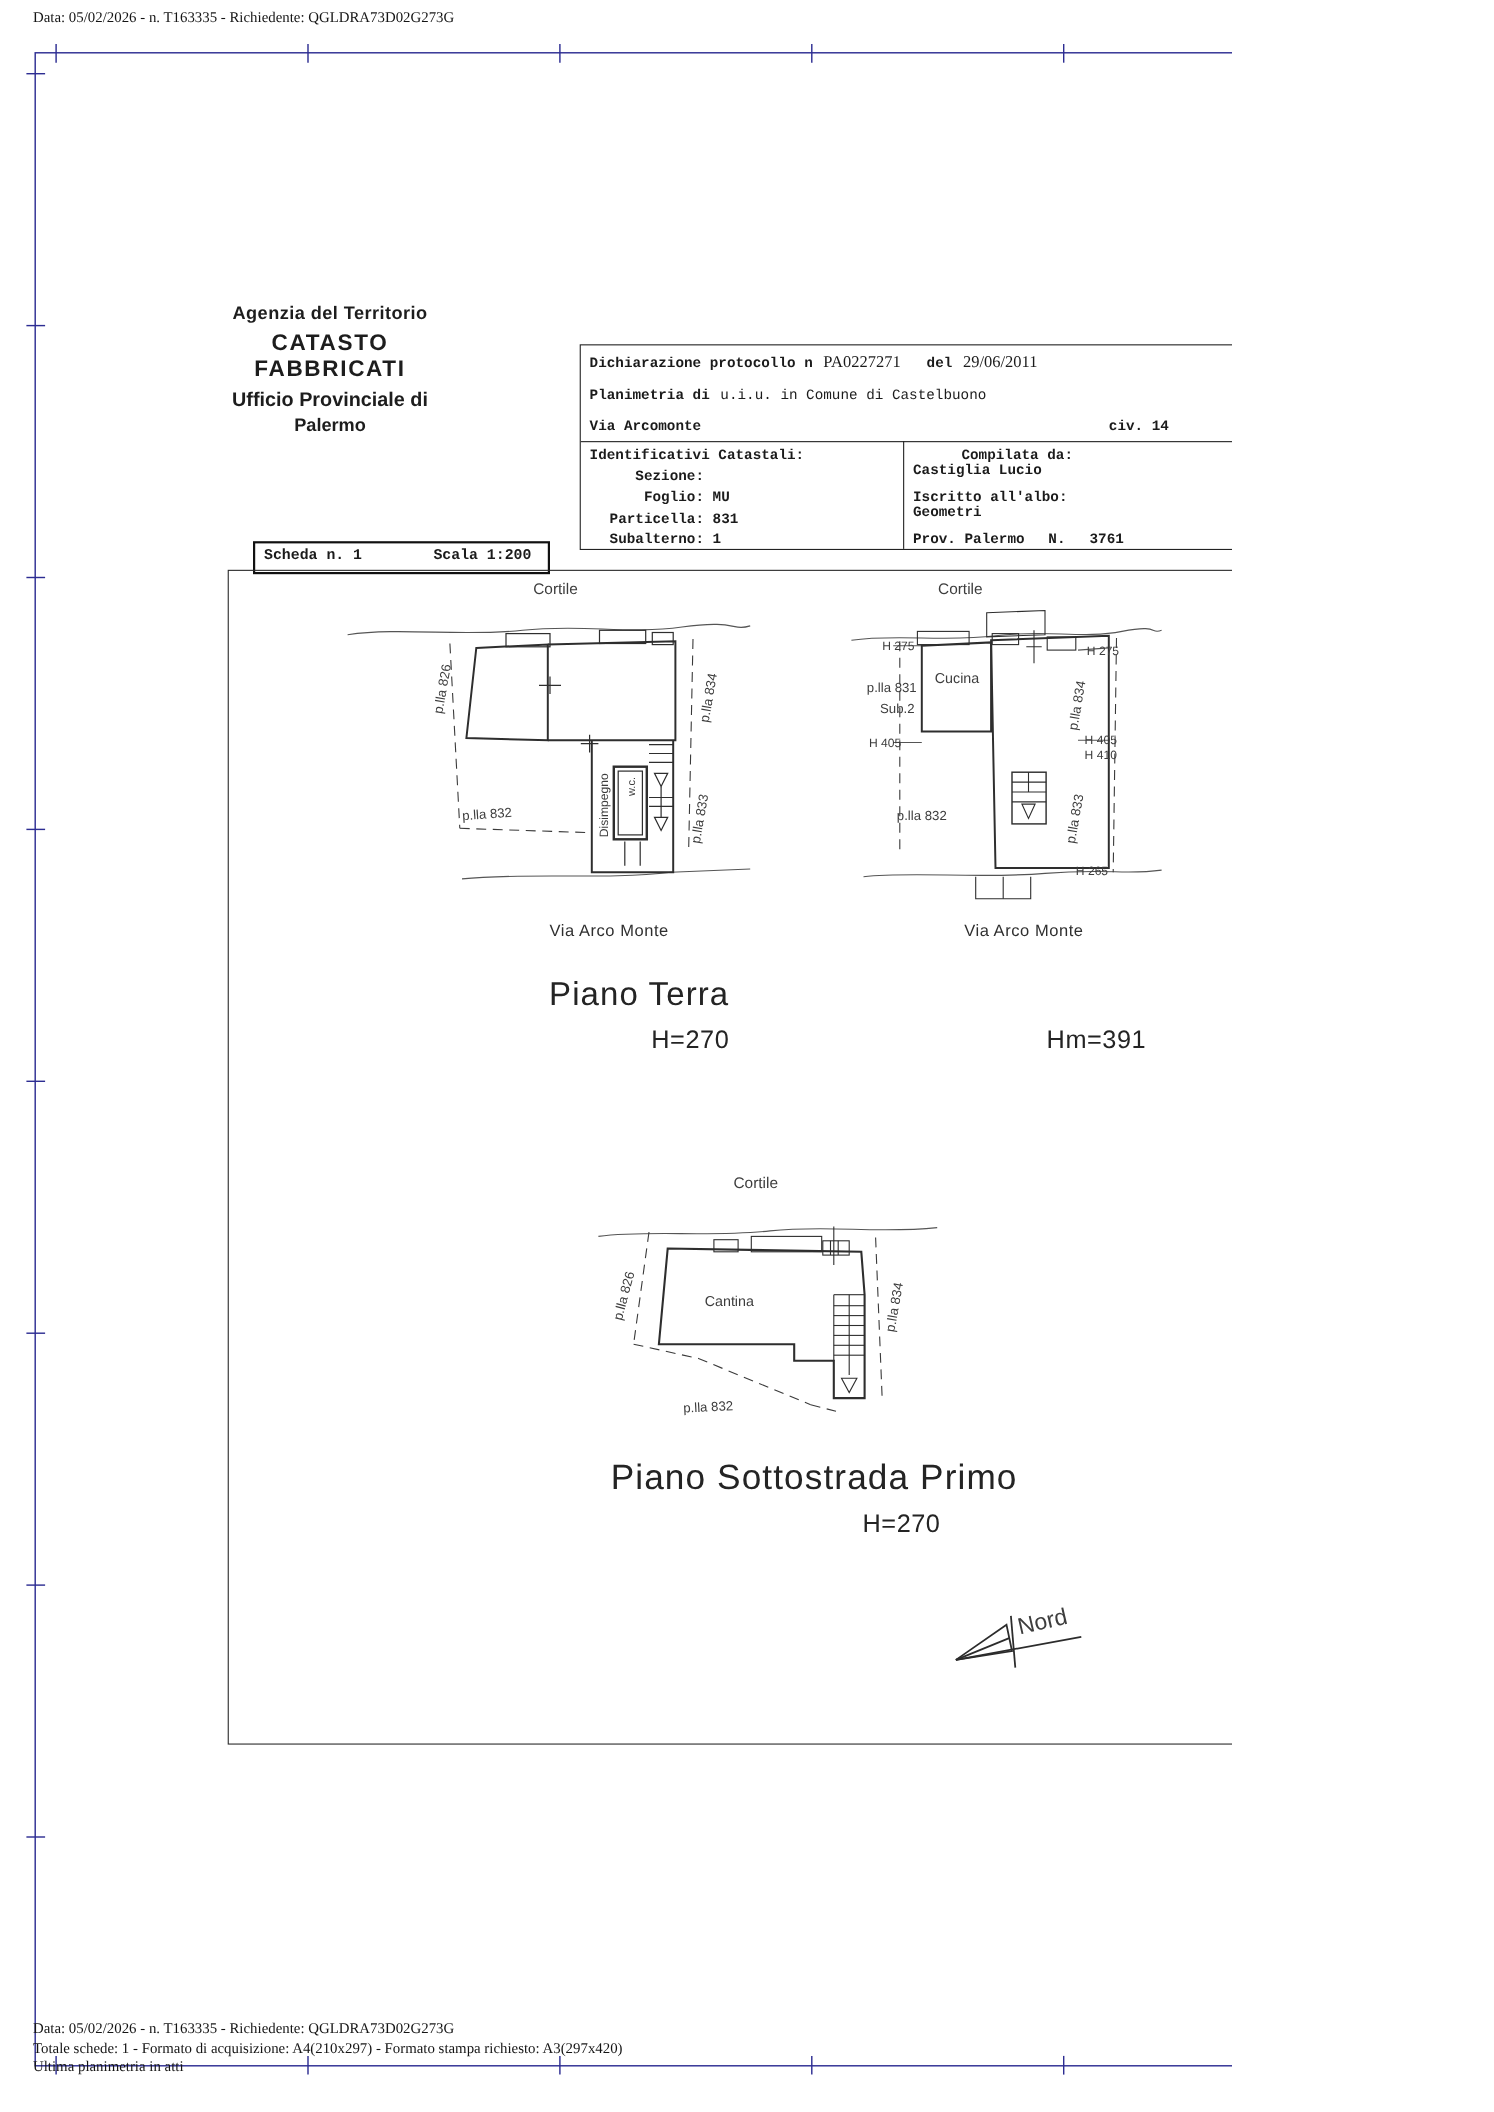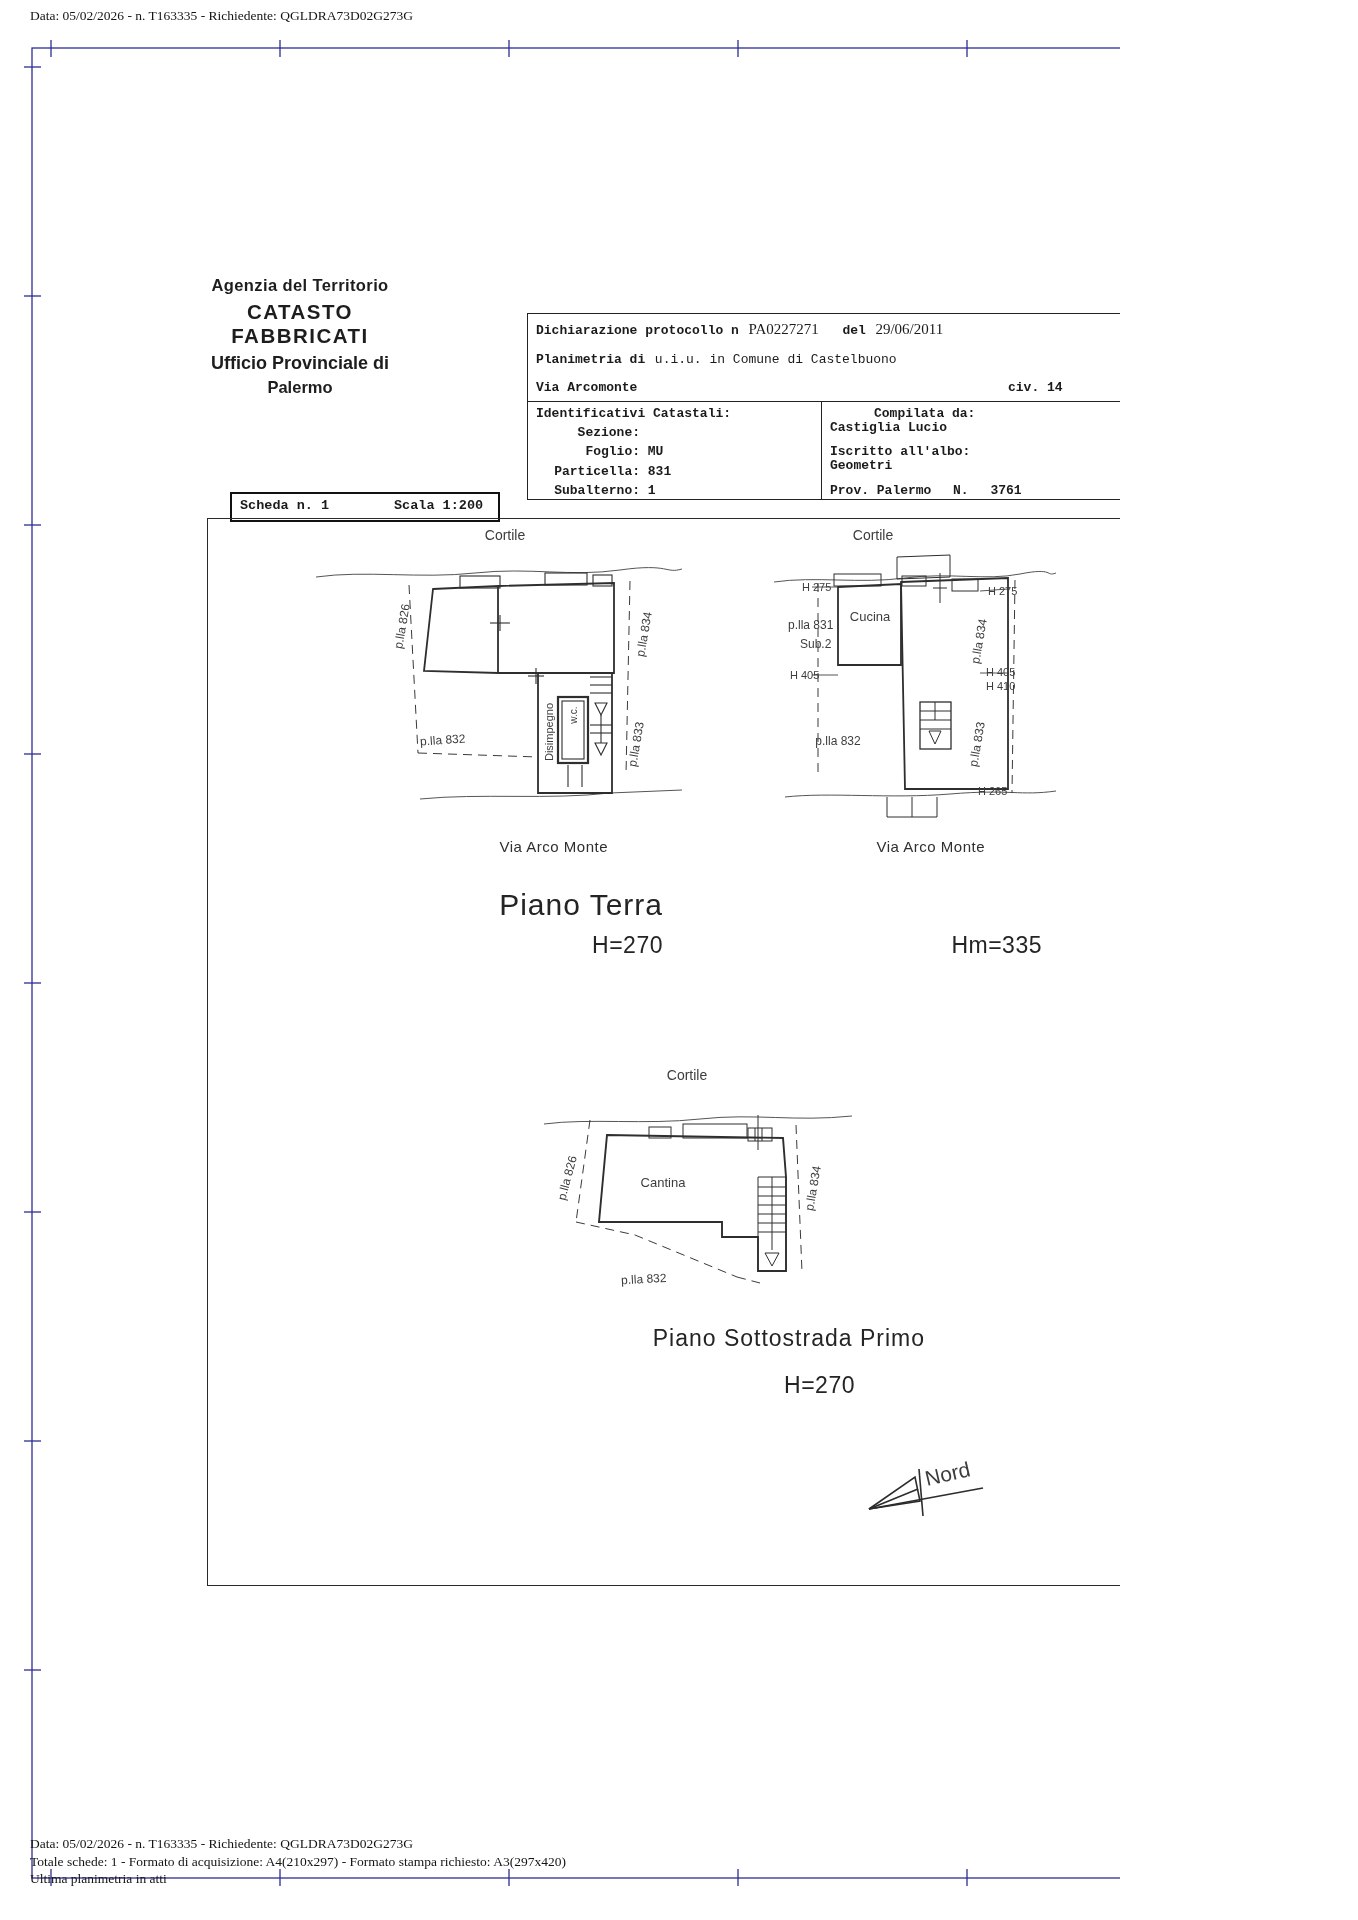--- a/index.html
+++ b/index.html
@@ -26,21 +26,21 @@
   .lblcol{display:inline-block;width:104px;text-align:right;}
   
   .scheda{left:230px;top:492px;width:266px;height:26px;border:2px solid #111;
           font-size:13.5px;font-weight:bold;}
   
   .bigbox{left:207px;top:518px;width:924px;height:1066px;border:1.2px solid #2a2a2a;}
   .planlbl{color:#2f2f2f;text-align:right;letter-spacing:.5px;}
   .via{font-size:15px;width:220px;}
   .ptitle{font-size:30px;width:330px;letter-spacing:1px;color:#242424;}
   .pheight{font-size:23px;width:330px;color:#242424;}
-  .pst{font-size:23px;width:470px;letter-spacing:1px;color:#242424;}
+  .pst{font-size:32px;width:470px;letter-spacing:1px;color:#242424;}
   svg text{font-family:"Liberation Sans",sans-serif;fill:#3d3d3d;}
   .vert{transform-origin:0 0;white-space:nowrap;}
 </style>
 </head>
 <body>
 
 <div id="page">
 
   <svg class="abs" style="left:0;top:0;" width="1358" height="1920">
     <g stroke="#2d2d92" stroke-width="1.3" fill="none">
@@ -280,21 +280,21 @@
       <text x="123" y="122" font-size="13" text-anchor="middle">Cantina</text>
       <text x="277" y="124" text-anchor="middle" transform="rotate(-80 277 124)">p.lla 834</text>
       <text x="104" y="218" text-anchor="middle" transform="rotate(-3 104 218)">p.lla 832</text>
     </g>
   </svg>
 
   <div class="abs planlbl via" style="left:388px;top:838px;">Via Arco Monte</div>
   <div class="abs planlbl via" style="left:765px;top:838px;">Via Arco Monte</div>
   <div class="abs planlbl ptitle" style="left:333px;top:888px;">Piano Terra</div>
   <div class="abs planlbl pheight" style="left:333px;top:932px;">H=270</div>
-  <div class="abs planlbl pheight" style="left:712px;top:932px;">Hm=335</div>
+  <div class="abs planlbl pheight" style="left:712px;top:932px;">Hm=391</div>
   <div class="abs planlbl pst" style="left:455px;top:1325px;">Piano Sottostrada Primo</div>
   <div class="abs planlbl pheight" style="left:525px;top:1372px;">H=270</div>
 
   <svg class="abs" style="left:845px;top:1440px;" width="175" height="100" viewBox="0 0 175 100">
     <g stroke="#2c2c2c" stroke-width="1.6" fill="none">
       <path d="M24,69 L138,48"></path>
       <path d="M24,69 L70,37 L75,61 Z"></path>
       <path d="M24,69 L73,49"></path>
       <path d="M74,29 L78,76"></path>
     </g>

